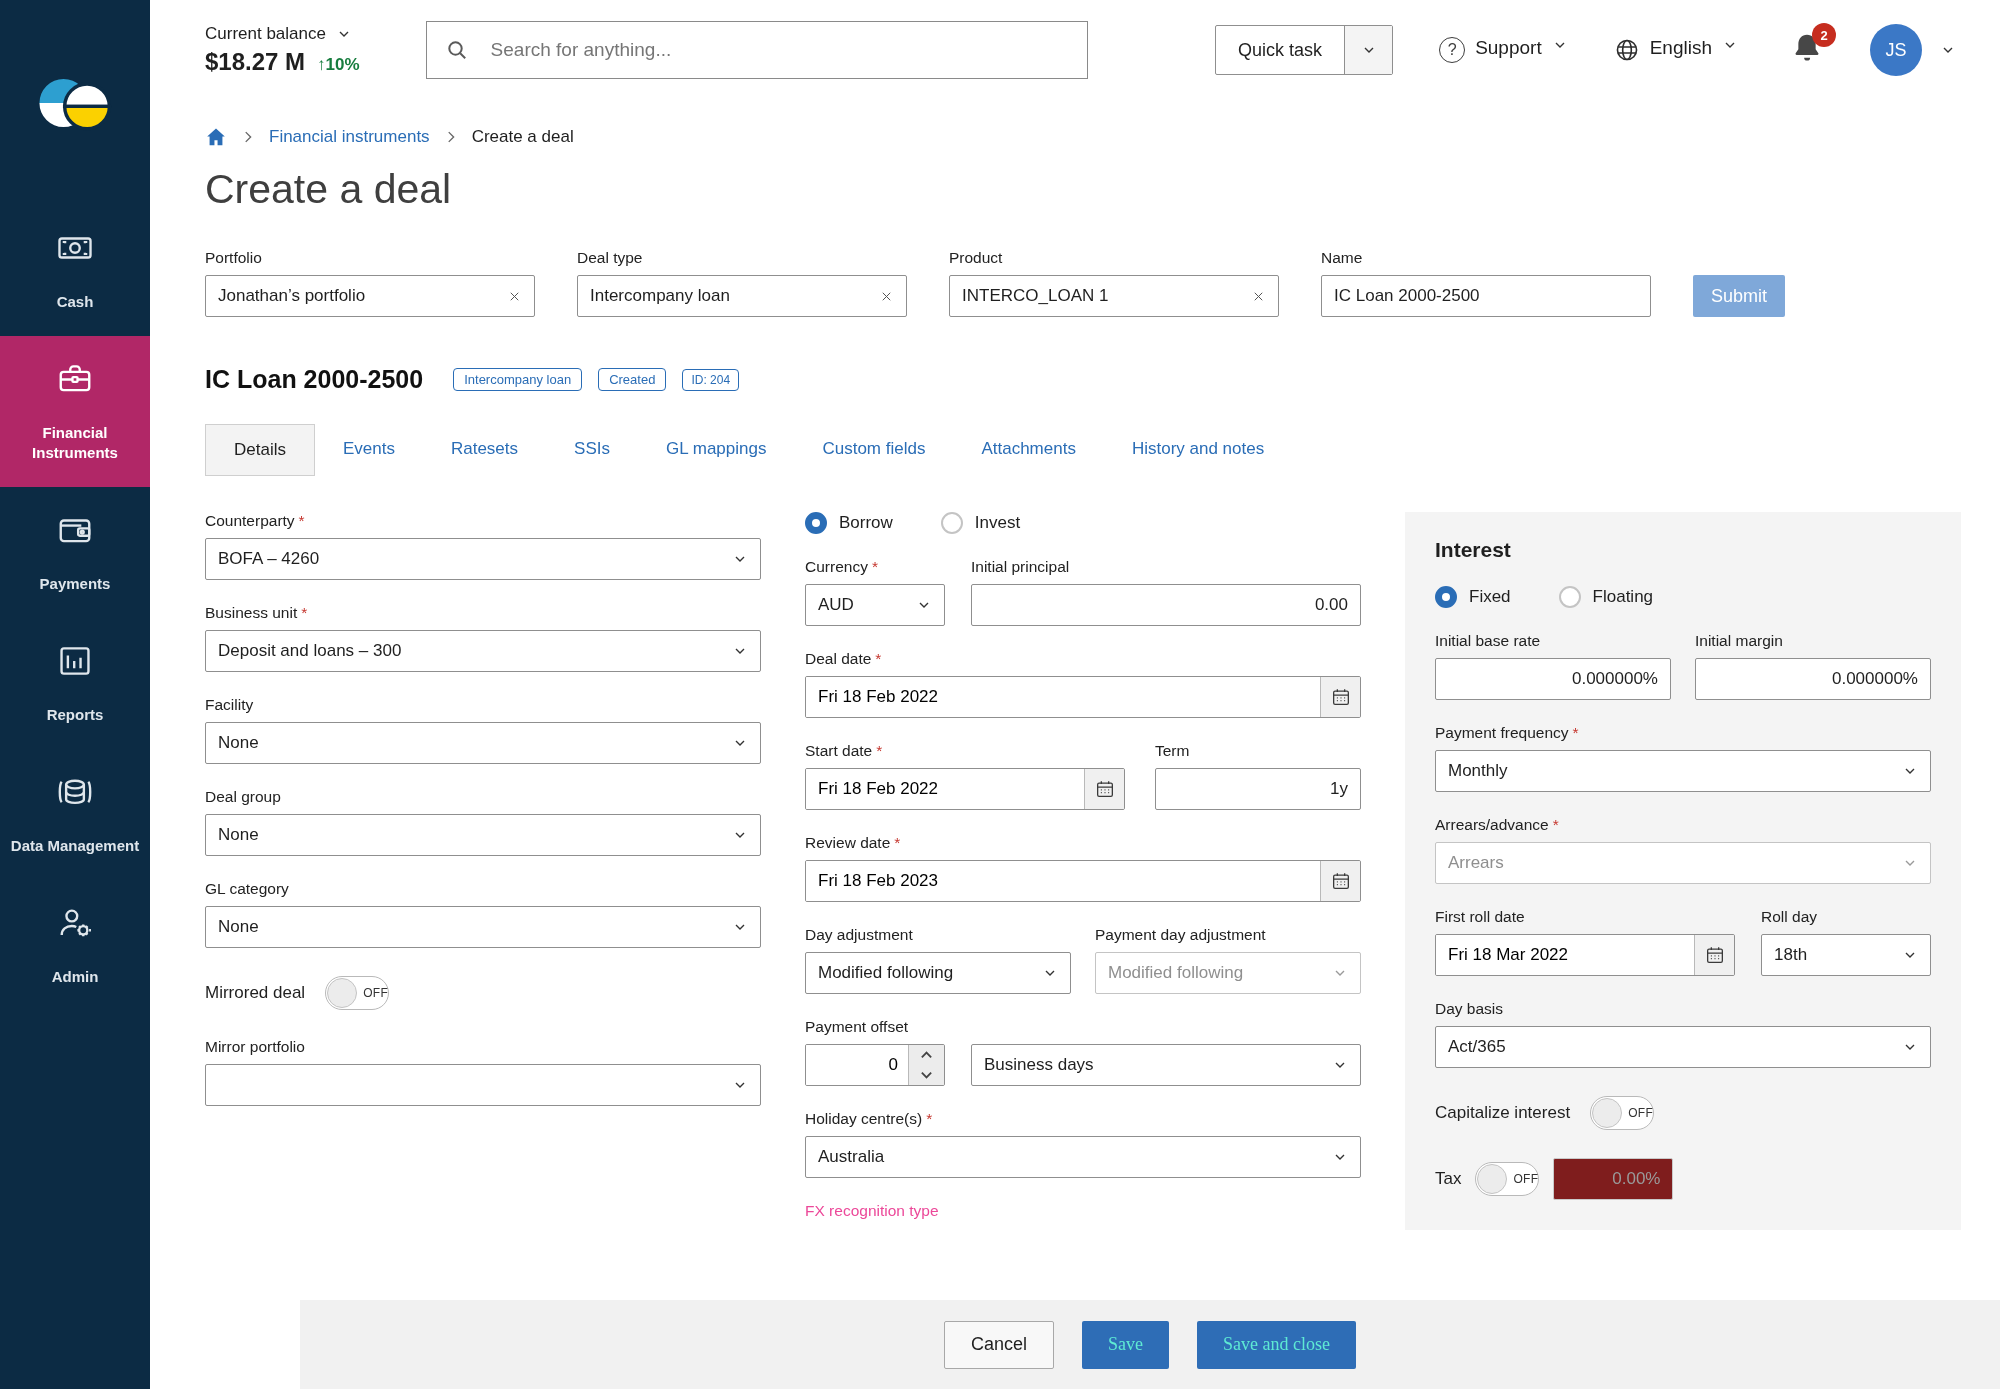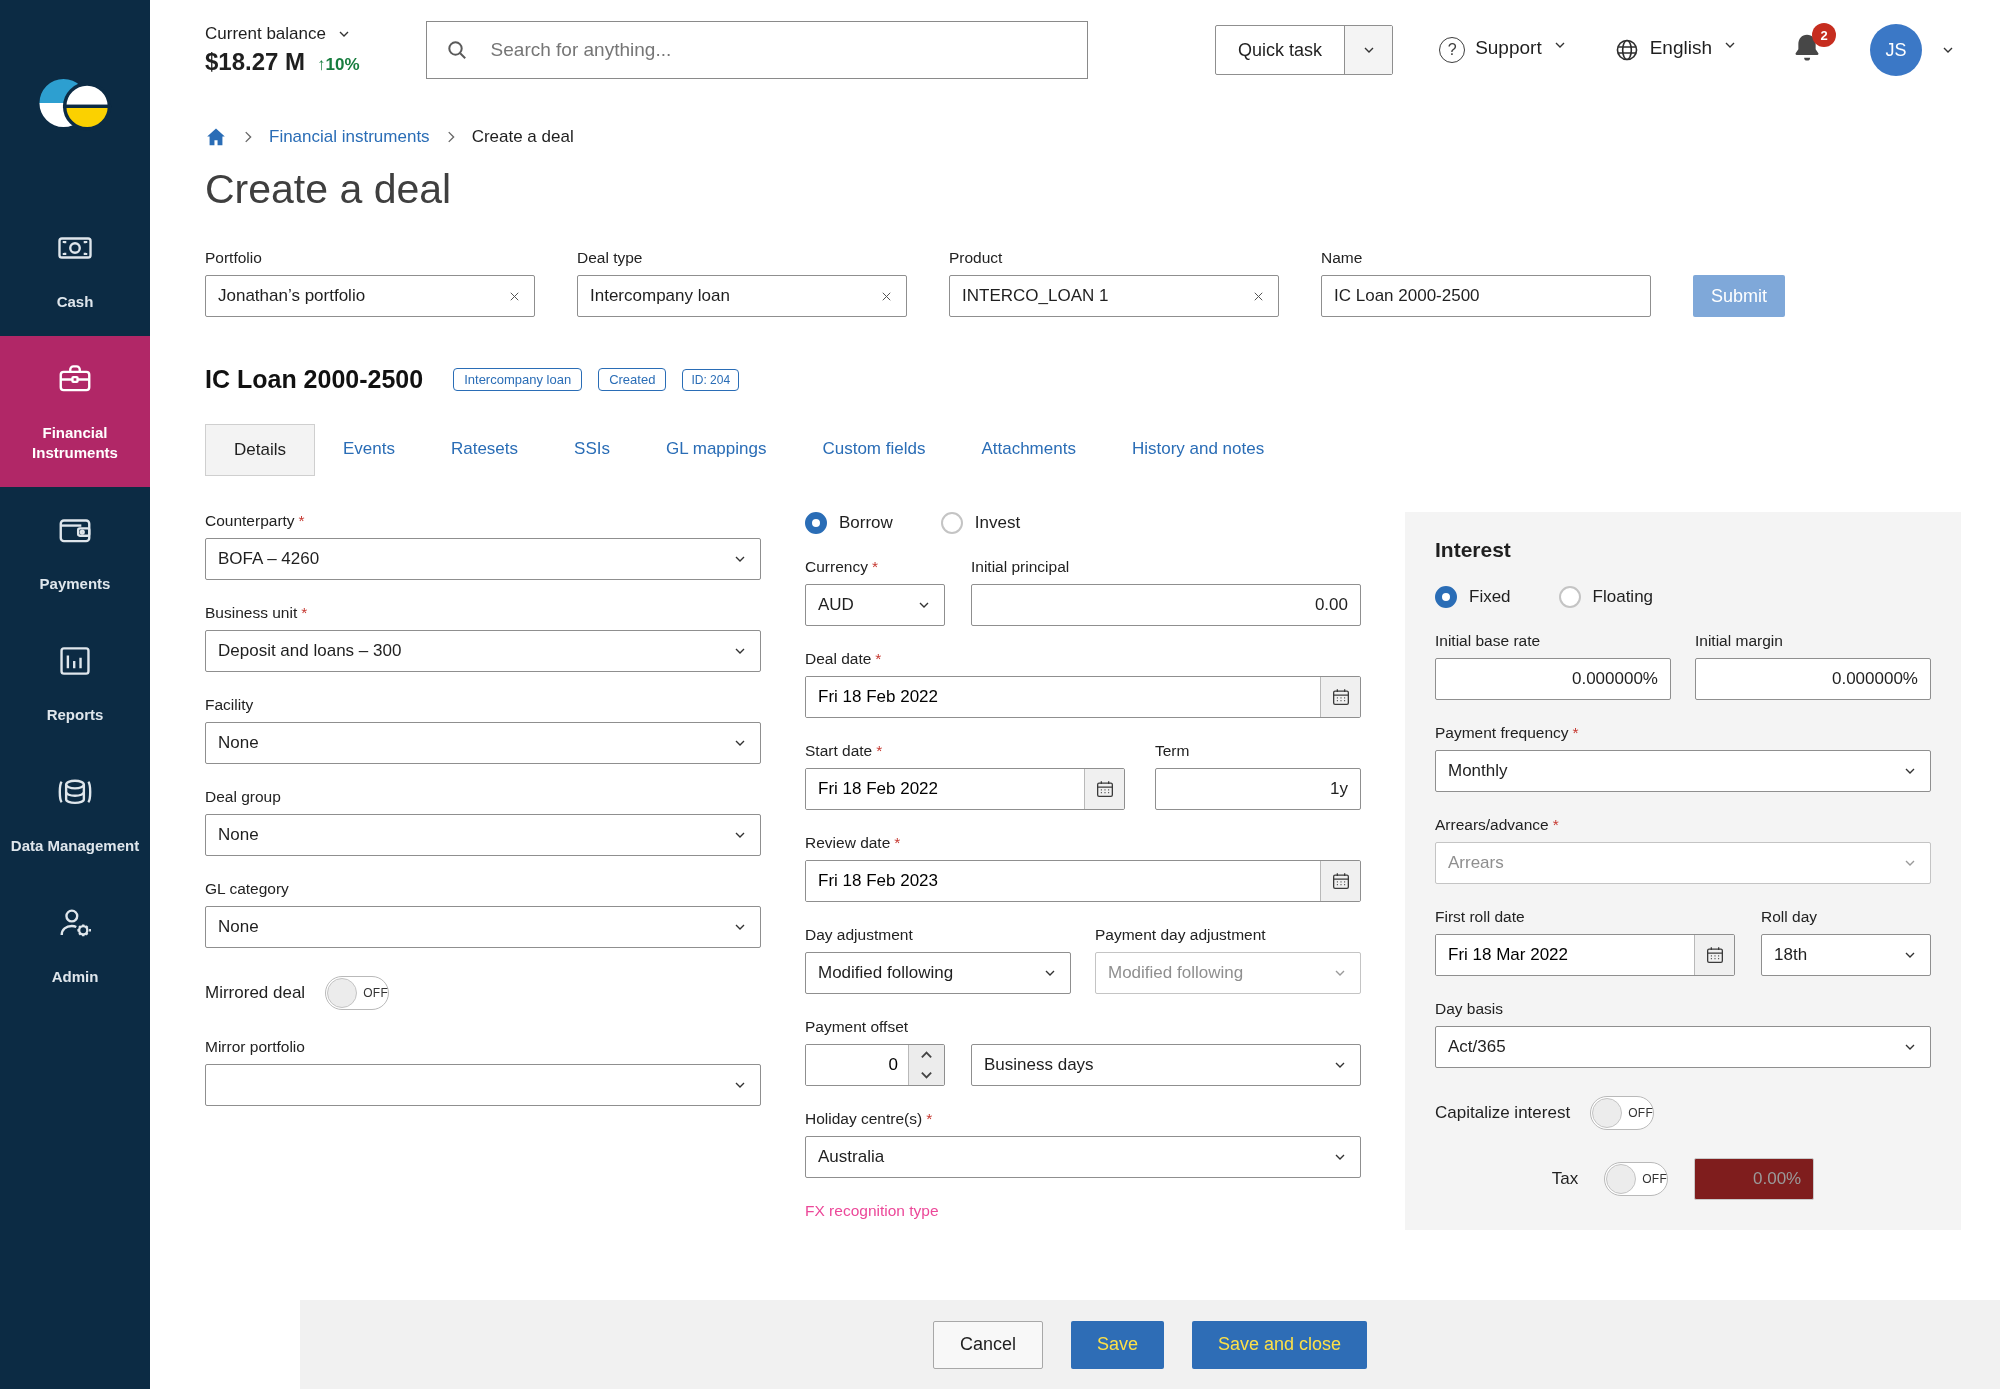--- a/index.html
+++ b/index.html
@@ -125,31 +125,31 @@
   .toggle-row { display:flex; align-items:center; gap:20px; margin:28px 0; }
   .toggle-label-text { font-size:17px; }
   .toggle { width:64px; height:34px; border:1px solid #b9b9b9; border-radius:17px; background:#fff;
     display:flex; align-items:center; cursor:pointer; }
   .knob { width:30px; height:30px; border-radius:50%; background:#ececec; border:1px solid #c4c4c4; margin-left:1px; }
   .toggle-state { font-size:12px; color:#333; margin-left:6px; letter-spacing:.3px; }
 
   
   .panel { background:#f4f4f4; padding:26px 30px 30px; }
   .panel-title { font-size:21px; font-weight:bold; margin-bottom:24px; }
-  .tax-row { display:flex; align-items:center; gap:26px; margin-top:26px;justify-content:center; }
+  .tax-row { display:flex; align-items:center; gap:14px; margin-top:26px; }
   .tax-row .tinput { width:120px; }
 
   .fx-label { font-size:15.5px; color:#ec4899; margin-top:6px; }
 
   
   .bottombar { position:absolute; left:150px; right:0; bottom:0; height:89px; background:#f1f1f1;
     display:flex; align-items:center; justify-content:center; gap:28px; z-index:4; }
   .btn { height:48px; border-radius:2px; font-size:18px; font-family:inherit; cursor:pointer; padding:0 26px; }
   .btn.secondary { background:#f8f8f8; border:1px solid #a8a8a8; color:#1f1f1f; }
-  .btn.primary { background:#2e6db6; border:none; color:#fde047; }
+  .btn.primary { background:#2e6db6; border:none; color:#5eead4;font-family:Liberation Serif, serif; }
 </style>
 </head>
 <body>
 
 <nav class="sidebar">
   <svg class="logo" viewBox="0 0 68 58">
     <path d="M3 27 A21 21 0 0 1 45 27 Z" fill="#2d9fd0"></path>
     <path d="M3 27 A21 21 0 0 0 45 27 Z" fill="#ffffff"></path>
     <g stroke="#0c2b44" stroke-width="3">
       <path d="M25 30 A19.5 19.5 0 0 1 64 30 Z" fill="#ffffff"></path>

